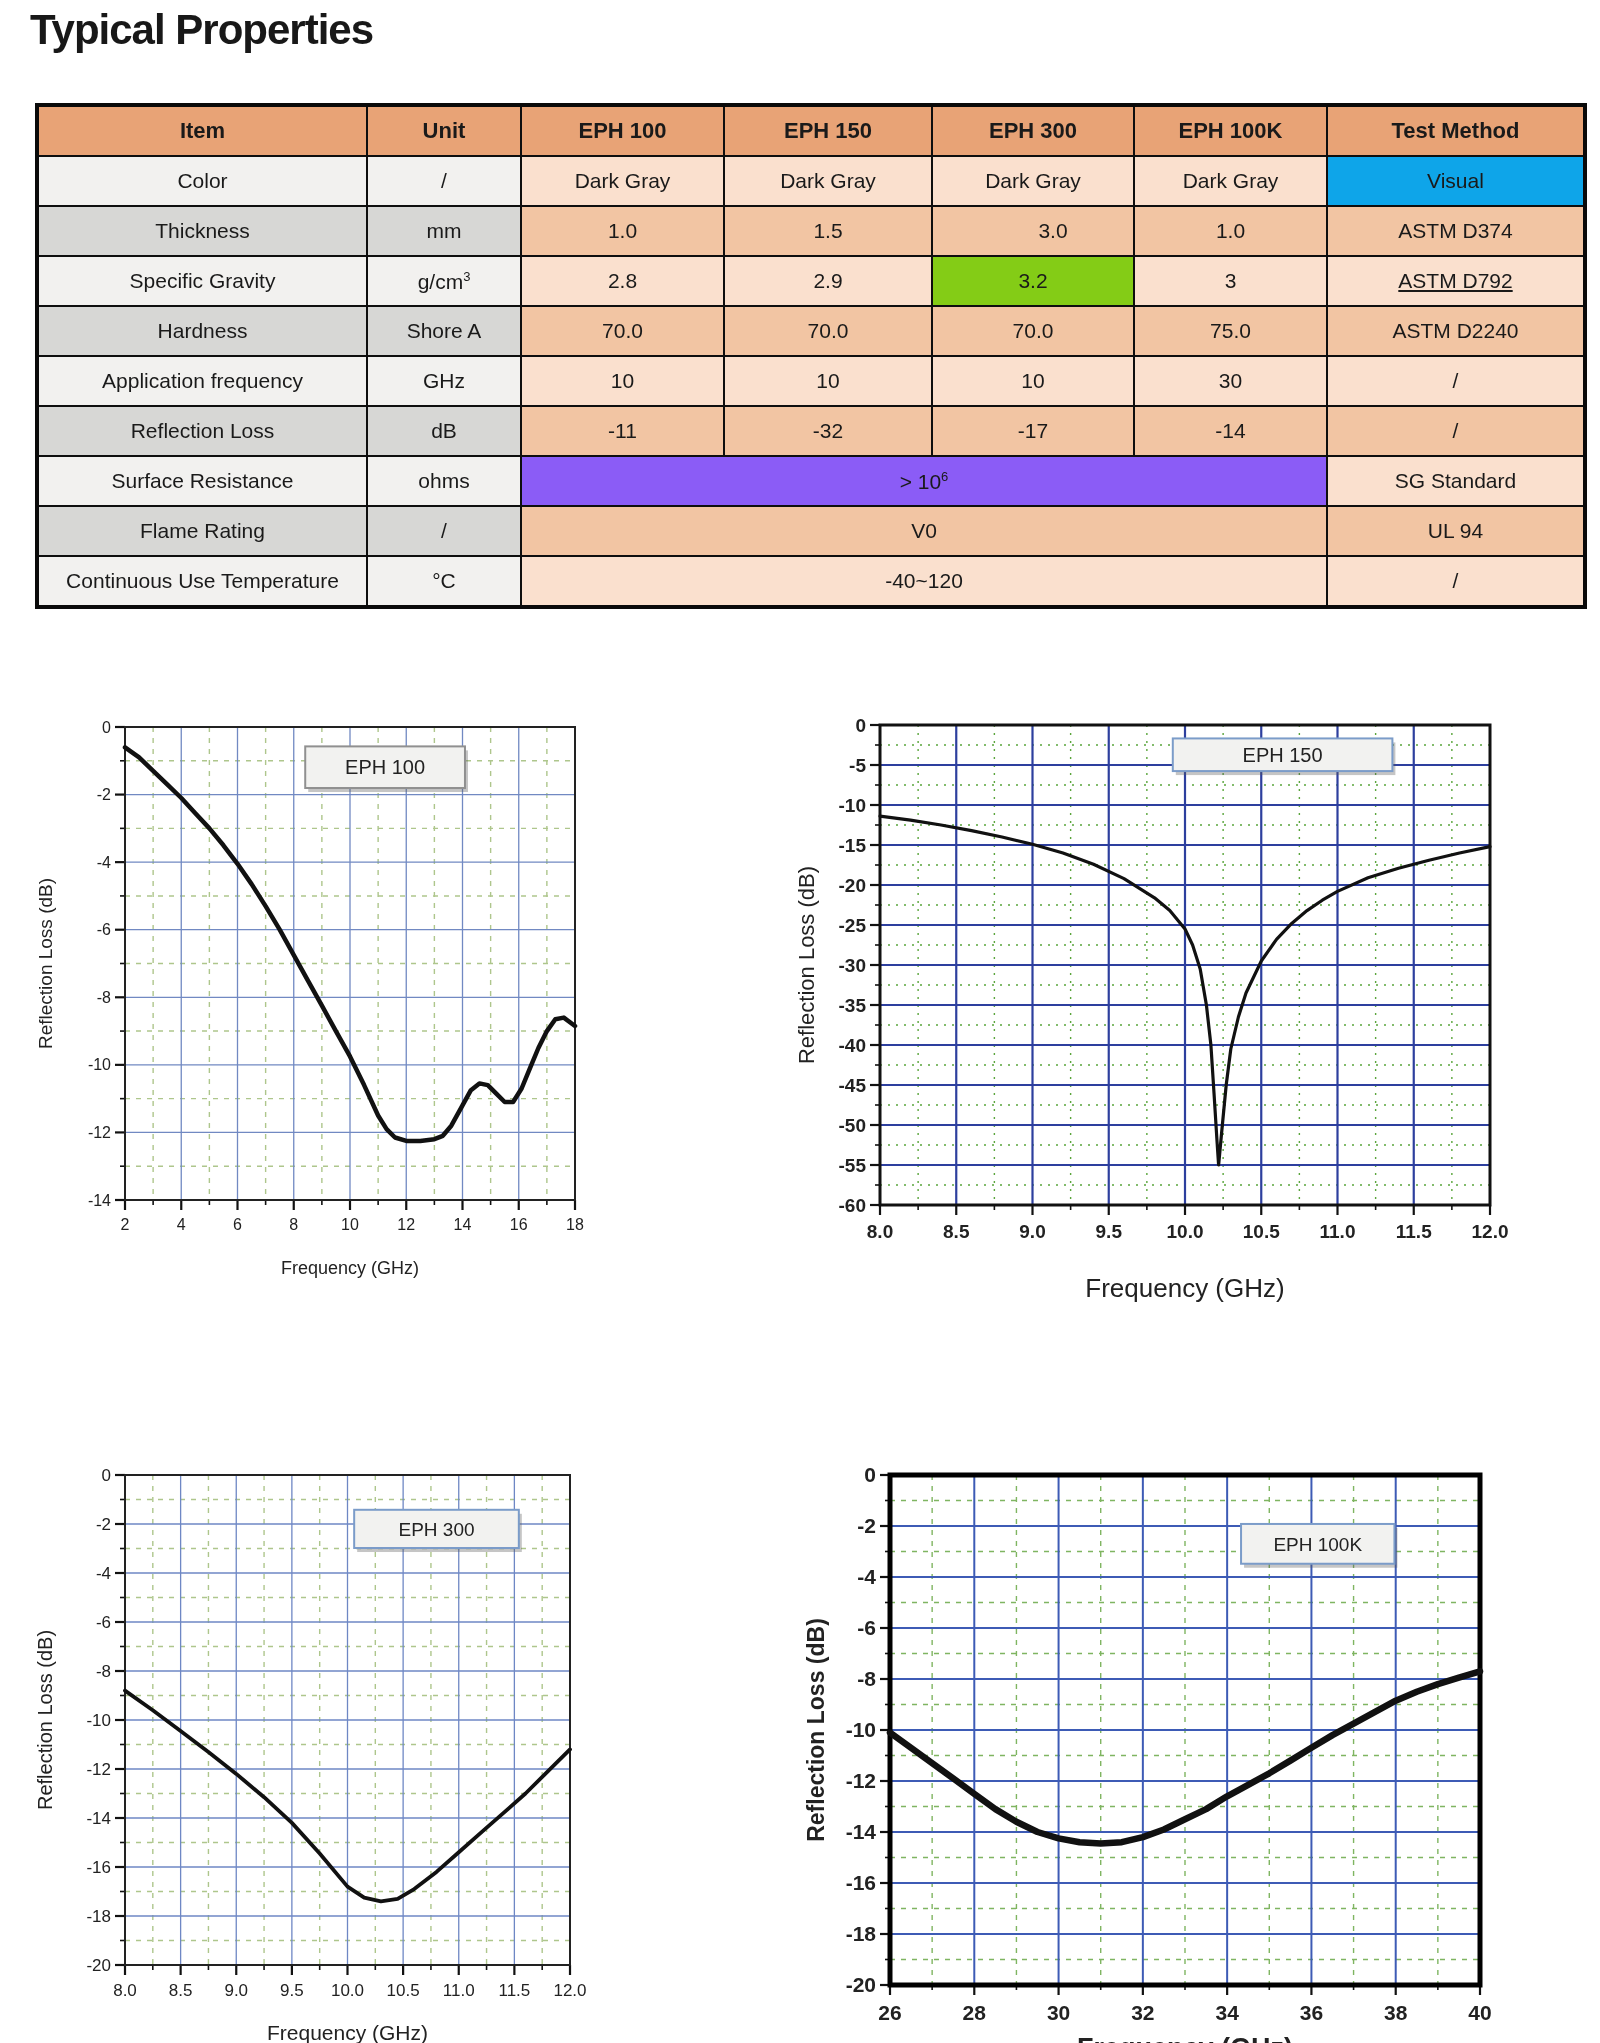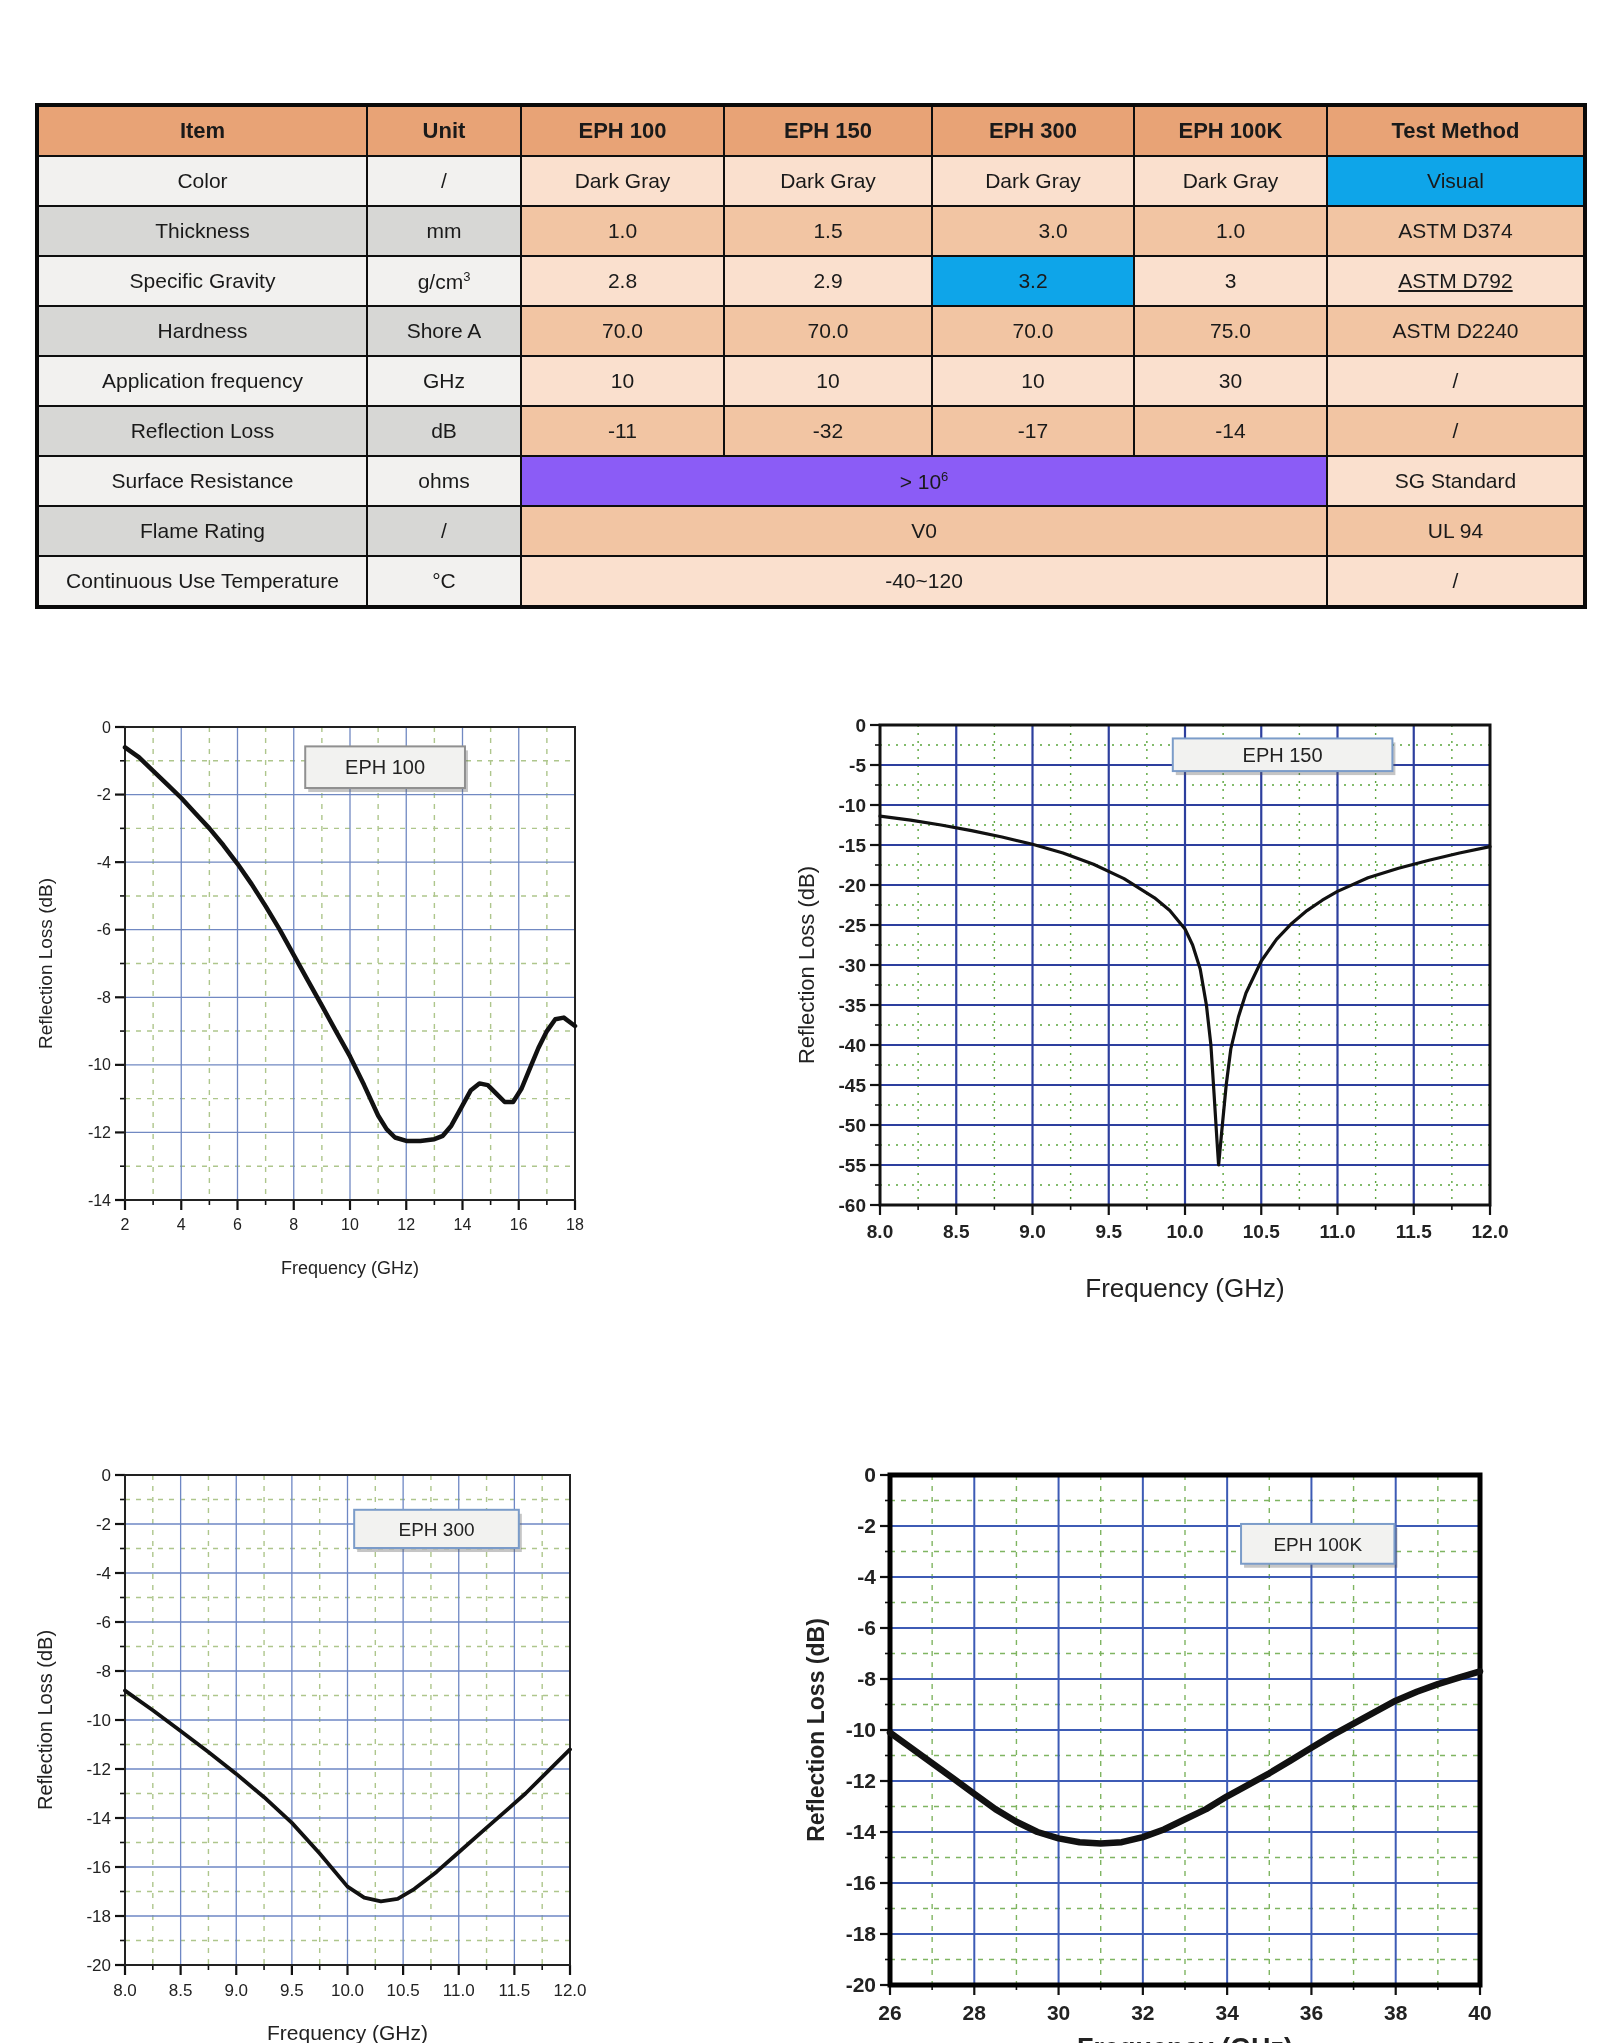--- a/index.html
+++ b/index.html
@@ -14,20 +14,21 @@
   #props-table{border:4px solid #0a0a0a;}
   #props-table th{font-weight:700;font-size:22px;}
   #props-table sup{font-size:13px;}
   .chart-box{position:absolute;}
   svg text{font-family:"Liberation Sans",sans-serif;}
 </style>
 </head>
 <body>
 
 <div id="page">
+  <div id="page-title">Typical Properties</div>
 
   <table id="props-table">
     <colgroup>
       <col style="width:330px">
         <col style="width:154px">
         <col style="width:203px">
       <col style="width:208px">
         <col style="width:202px">
         <col style="width:193px">
         <col style="width:258px">
@@ -60,21 +61,21 @@
           <td style="background: rgb(242, 197, 163);">1.5</td>
           <td style="background: rgb(242, 197, 163); padding-left: 44px;">3.0</td>
           <td style="background: rgb(242, 197, 163);">1.0</td>
           <td style="background: rgb(242, 197, 163);">ASTM D374</td>
         </tr>
         <tr>
           <td style="background: rgb(242, 241, 239);">Specific Gravity</td>
           <td style="background: rgb(242, 241, 239);">g/cm<sup>3</sup></td>
           <td style="background: rgb(250, 224, 206);">2.8</td>
           <td style="background: rgb(250, 224, 206);">2.9</td>
-          <td style="background: #0ea5e9;">3.2</td>
+          <td style="background: #84cc16;">3.2</td>
           <td style="background: rgb(250, 224, 206);">3</td>
           <td style="background: rgb(250, 224, 206); text-decoration: underline;">ASTM D792</td>
         </tr>
         <tr>
           <td style="background: rgb(215, 215, 213);">Hardness</td>
           <td style="background: rgb(215, 215, 213);">Shore A</td>
           <td style="background: rgb(242, 197, 163);">70.0</td>
           <td style="background: rgb(242, 197, 163);">70.0</td>
           <td style="background: rgb(242, 197, 163);">70.0</td>
           <td style="background: rgb(242, 197, 163);">75.0</td>

